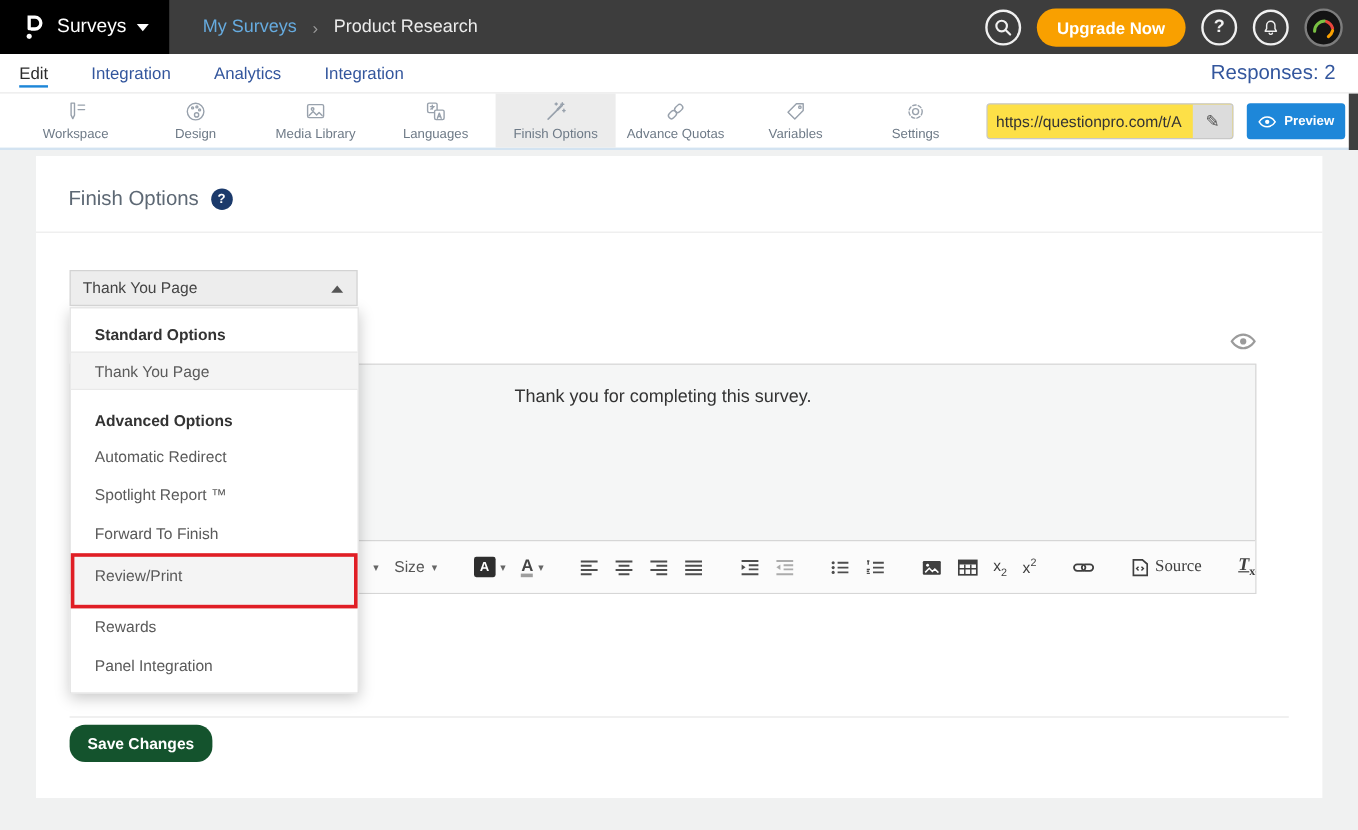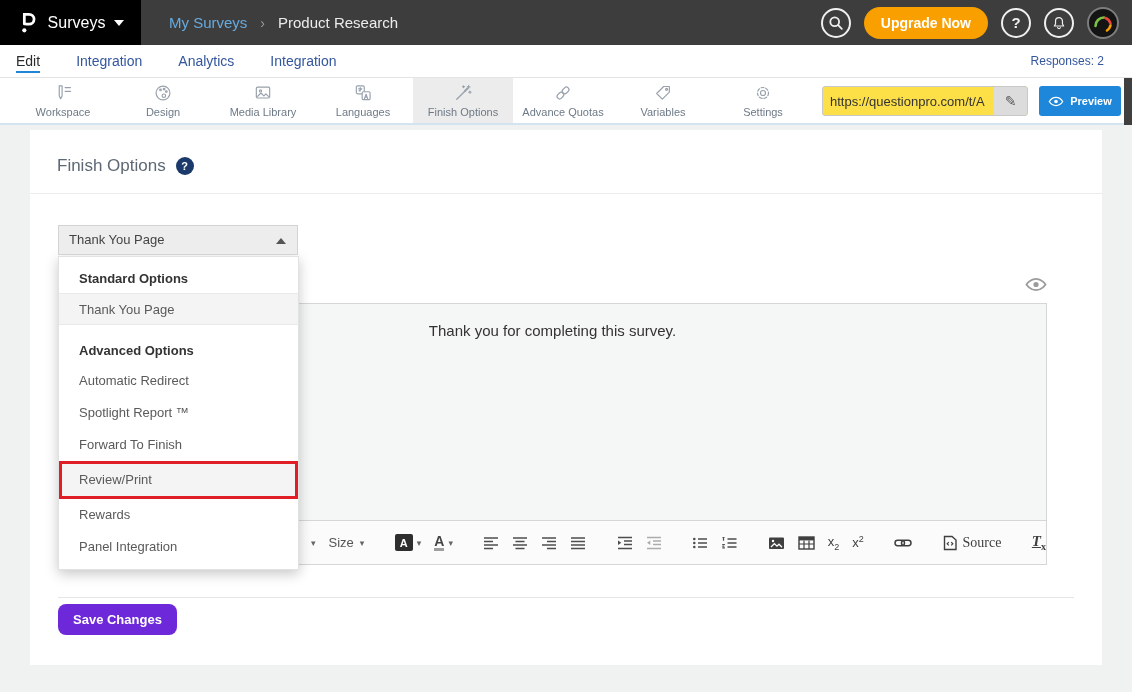--- a/index.html
+++ b/index.html
@@ -19,21 +19,21 @@
   .bc-current { color:#ececec; }
   .top-actions { margin-left:auto; display:flex; align-items:center; gap:13px; padding-right:13px; }
   .circle-btn { width:30px; height:30px; border:2px solid #f0f0f0; border-radius:50%; display:flex; align-items:center; justify-content:center; cursor:pointer; color:#f0f0f0; font-weight:bold; font-size:15px; }
   .upgrade-btn { background:#f9a000; border:none; color:#fff; font-weight:bold; font-size:14px; padding:8px 17px; border-radius:17px; cursor:pointer; font-family:inherit; }
   .avatar { width:32px; height:32px; border-radius:50%; border:2px solid #7d7d7d; background:#141414; overflow:hidden; cursor:pointer; display:flex; align-items:center; justify-content:center; }
   
   .tabrow { position:absolute; top:45px; left:0; width:100%; height:33px; background:#fff; border-bottom:1px solid #e4e4e4; display:flex; align-items:center; padding-left:16px; gap:36px; font-size:14px; }
   .tab { color:#33569d; cursor:pointer; }
   .tab.active { color:#2b2b2b; }
   .tab.active .tab-label { border-bottom:2px solid #1d86d8; padding-bottom:2px; }
-  .responses { margin-left:auto; padding-right:28px; color:#33569d; font-size:12px; }
+  .responses { margin-left:auto; padding-right:19px; color:#33569d; font-size:17px; }
   
   .ribbon { position:absolute; top:78px; left:0; width:100%; height:47px; background:#fff; border-bottom:2px solid #d3e3f1; display:flex; padding-left:13px; }
   .ribbon-item { width:100px; height:45px; display:flex; flex-direction:column; align-items:center; justify-content:center; gap:3px; font-size:11px; color:#6e7a87; cursor:pointer; }
   .ribbon-item.active { background:#ececec; }
   .ribbon-item svg { stroke:#98a1ac; fill:none; stroke-width:1.4; stroke-linecap:round; stroke-linejoin:round; }
   .url-box { position:absolute; left:822px; top:8px; width:206px; height:30px; background:#fde047; border:1px solid #c8c8c8; border-radius:3px; display:flex; overflow:hidden; }
   .url-box input { flex:1; min-width:0; border:none; outline:none; background:transparent; font-size:13px; color:#333; padding:0 7px; font-family:inherit; }
   .edit-seg { width:33px; background:#dcdcdc; display:flex; align-items:center; justify-content:center; color:#555; font-size:14px; cursor:pointer; }
   .preview-btn { position:absolute; left:1039px; top:8px; width:82px; height:30px; background:#1e87d9; border:none; border-radius:3px; color:#fff; font-size:11px; font-weight:bold; display:flex; align-items:center; justify-content:center; gap:6px; cursor:pointer; font-family:inherit; }
   .scroll-thumb { position:absolute; right:0; top:78px; width:8px; height:47px; background:#3f3f3f; }
@@ -44,44 +44,44 @@
   .help-badge { width:18px; height:18px; border-radius:50%; background:#1b3a6b; color:#fff; font-size:11px; font-weight:bold; display:flex; align-items:center; justify-content:center; cursor:pointer; }
   .divider1 { position:absolute; top:63px; left:0; width:100%; border-top:1px solid #ececec; }
   
   .select-box { position:absolute; left:28px; top:95px; width:240px; height:30px; background:#ededed; border:1px solid #d3d3d3; font-size:13px; color:#444; line-height:28px; padding-left:10px; cursor:pointer; z-index:31; }
   .tri-up { position:absolute; right:11px; top:12px; width:0; height:0; border-left:5px solid transparent; border-right:5px solid transparent; border-bottom:6px solid #555; }
   .dropdown-panel { position:absolute; left:28px; top:126px; width:241px; background:#fff; border:1px solid #e2e2e2; box-shadow:0 4px 12px rgba(0,0,0,0.22); z-index:30; padding:8px 0 6px 0; }
   .dd-header { height:28px; line-height:28px; padding-left:20px; font-size:13px; font-weight:bold; color:#333; }
   .dd-item { height:32px; line-height:31px; padding-left:20px; font-size:13px; color:#5a5a5a; cursor:pointer; }
   .dd-item.selected { background:#f4f4f4; border-top:1px solid #e9e9e9; border-bottom:1px solid #e9e9e9; }
   .dd-gap { height:12px; }
-  .dd-item.red-outline { height:38px; line-height:31px; background:#f4f4f4; border:3px solid #e01e25; padding-left:17px; }
+  .dd-item.red-outline { height:46px; line-height:31px; background:#f4f4f4; border:3px solid #e01e25; padding-left:17px; }
   
   .editor-eye { position:absolute; left:995px; top:147px; cursor:pointer; }
-  .editor-shell { position:absolute; left:28px; top:173px; width:989px; height:262px; border:1px solid #d6d6d6; background:#f5f6f6; }
+  .editor-shell { position:absolute; left:28px; top:173px; width:989px; height:192px; border:1px solid #d6d6d6; background:#f5f6f6; }
   .editor-content { height:216px; padding-top:18px; text-align:center; font-size:15px; color:#333; cursor:text; }
   .editor-toolbar { position:absolute; bottom:0; left:0; width:100%; height:44px; background:#fbfbfb; border-top:1px solid #d6d6d6; display:flex; align-items:center; padding-left:252px; gap:13px; }
   .tb-caret { font-size:9px; color:#666; }
   .tb-size { font-size:13px; color:#555; display:flex; align-items:center; gap:6px; cursor:pointer; }
   .tb-btn { display:flex; align-items:center; gap:4px; cursor:pointer; }
   .bgA { width:18px; height:17px; background:#2e2e2e; color:#fff; border-radius:2px; font-size:11px; font-weight:bold; display:flex; align-items:center; justify-content:center; }
   .colA { font-size:14px; font-weight:bold; color:#444; border-bottom:3px solid #9e9e9e; line-height:14px; }
   .tb-ico svg { display:block; }
   .tb-ico { cursor:pointer; }
   .tb-ico.disabled { opacity:0.45; }
   .tb-script { font-size:13px; color:#3f3f3f; cursor:pointer; }
   .tb-script .lo { font-size:9px; vertical-align:sub; }
   .tb-script .hi { font-size:9px; vertical-align:super; }
   .tb-source { display:flex; align-items:center; gap:6px; font-size:14px; color:#3f3f3f; cursor:pointer;font-family:Liberation Serif, serif; }
   .tb-removefmt { font-family:"Liberation Serif", serif; font-style:italic; font-weight:bold; font-size:15px; color:#3f3f3f; text-decoration:underline; cursor:pointer; }
   .tb-removefmt .lo { font-size:10px; vertical-align:sub; font-style:normal; }
   .sp { width:8px; }
   
   .divider2 { position:absolute; top:467px; left:28px; right:28px; border-top:1px solid #e6e6e6; }
-  .save-btn { position:absolute; top:474px; left:28px; background:#6d28d9; border:none; border-radius:8px; color:#fff; font-size:13px; font-weight:bold; padding:8px 15px; cursor:pointer; font-family:inherit; }
+  .save-btn { position:absolute; top:474px; left:28px; background:#14532d; border:none; border-radius:13px; color:#fff; font-size:13px; font-weight:bold; padding:8px 15px; cursor:pointer; font-family:inherit; }
 </style>
 </head>
 <body>
 
 <div class="page">
 
   <header class="topbar">
     <div class="logo">
       <svg width="22" height="27" viewBox="0 0 24 28">
         <path d="M8 15.5 V5 h5.2 a5.4 5.4 0 0 1 0 10.8 H10" fill="none" stroke="#fff" stroke-width="3" stroke-linecap="round"></path>

